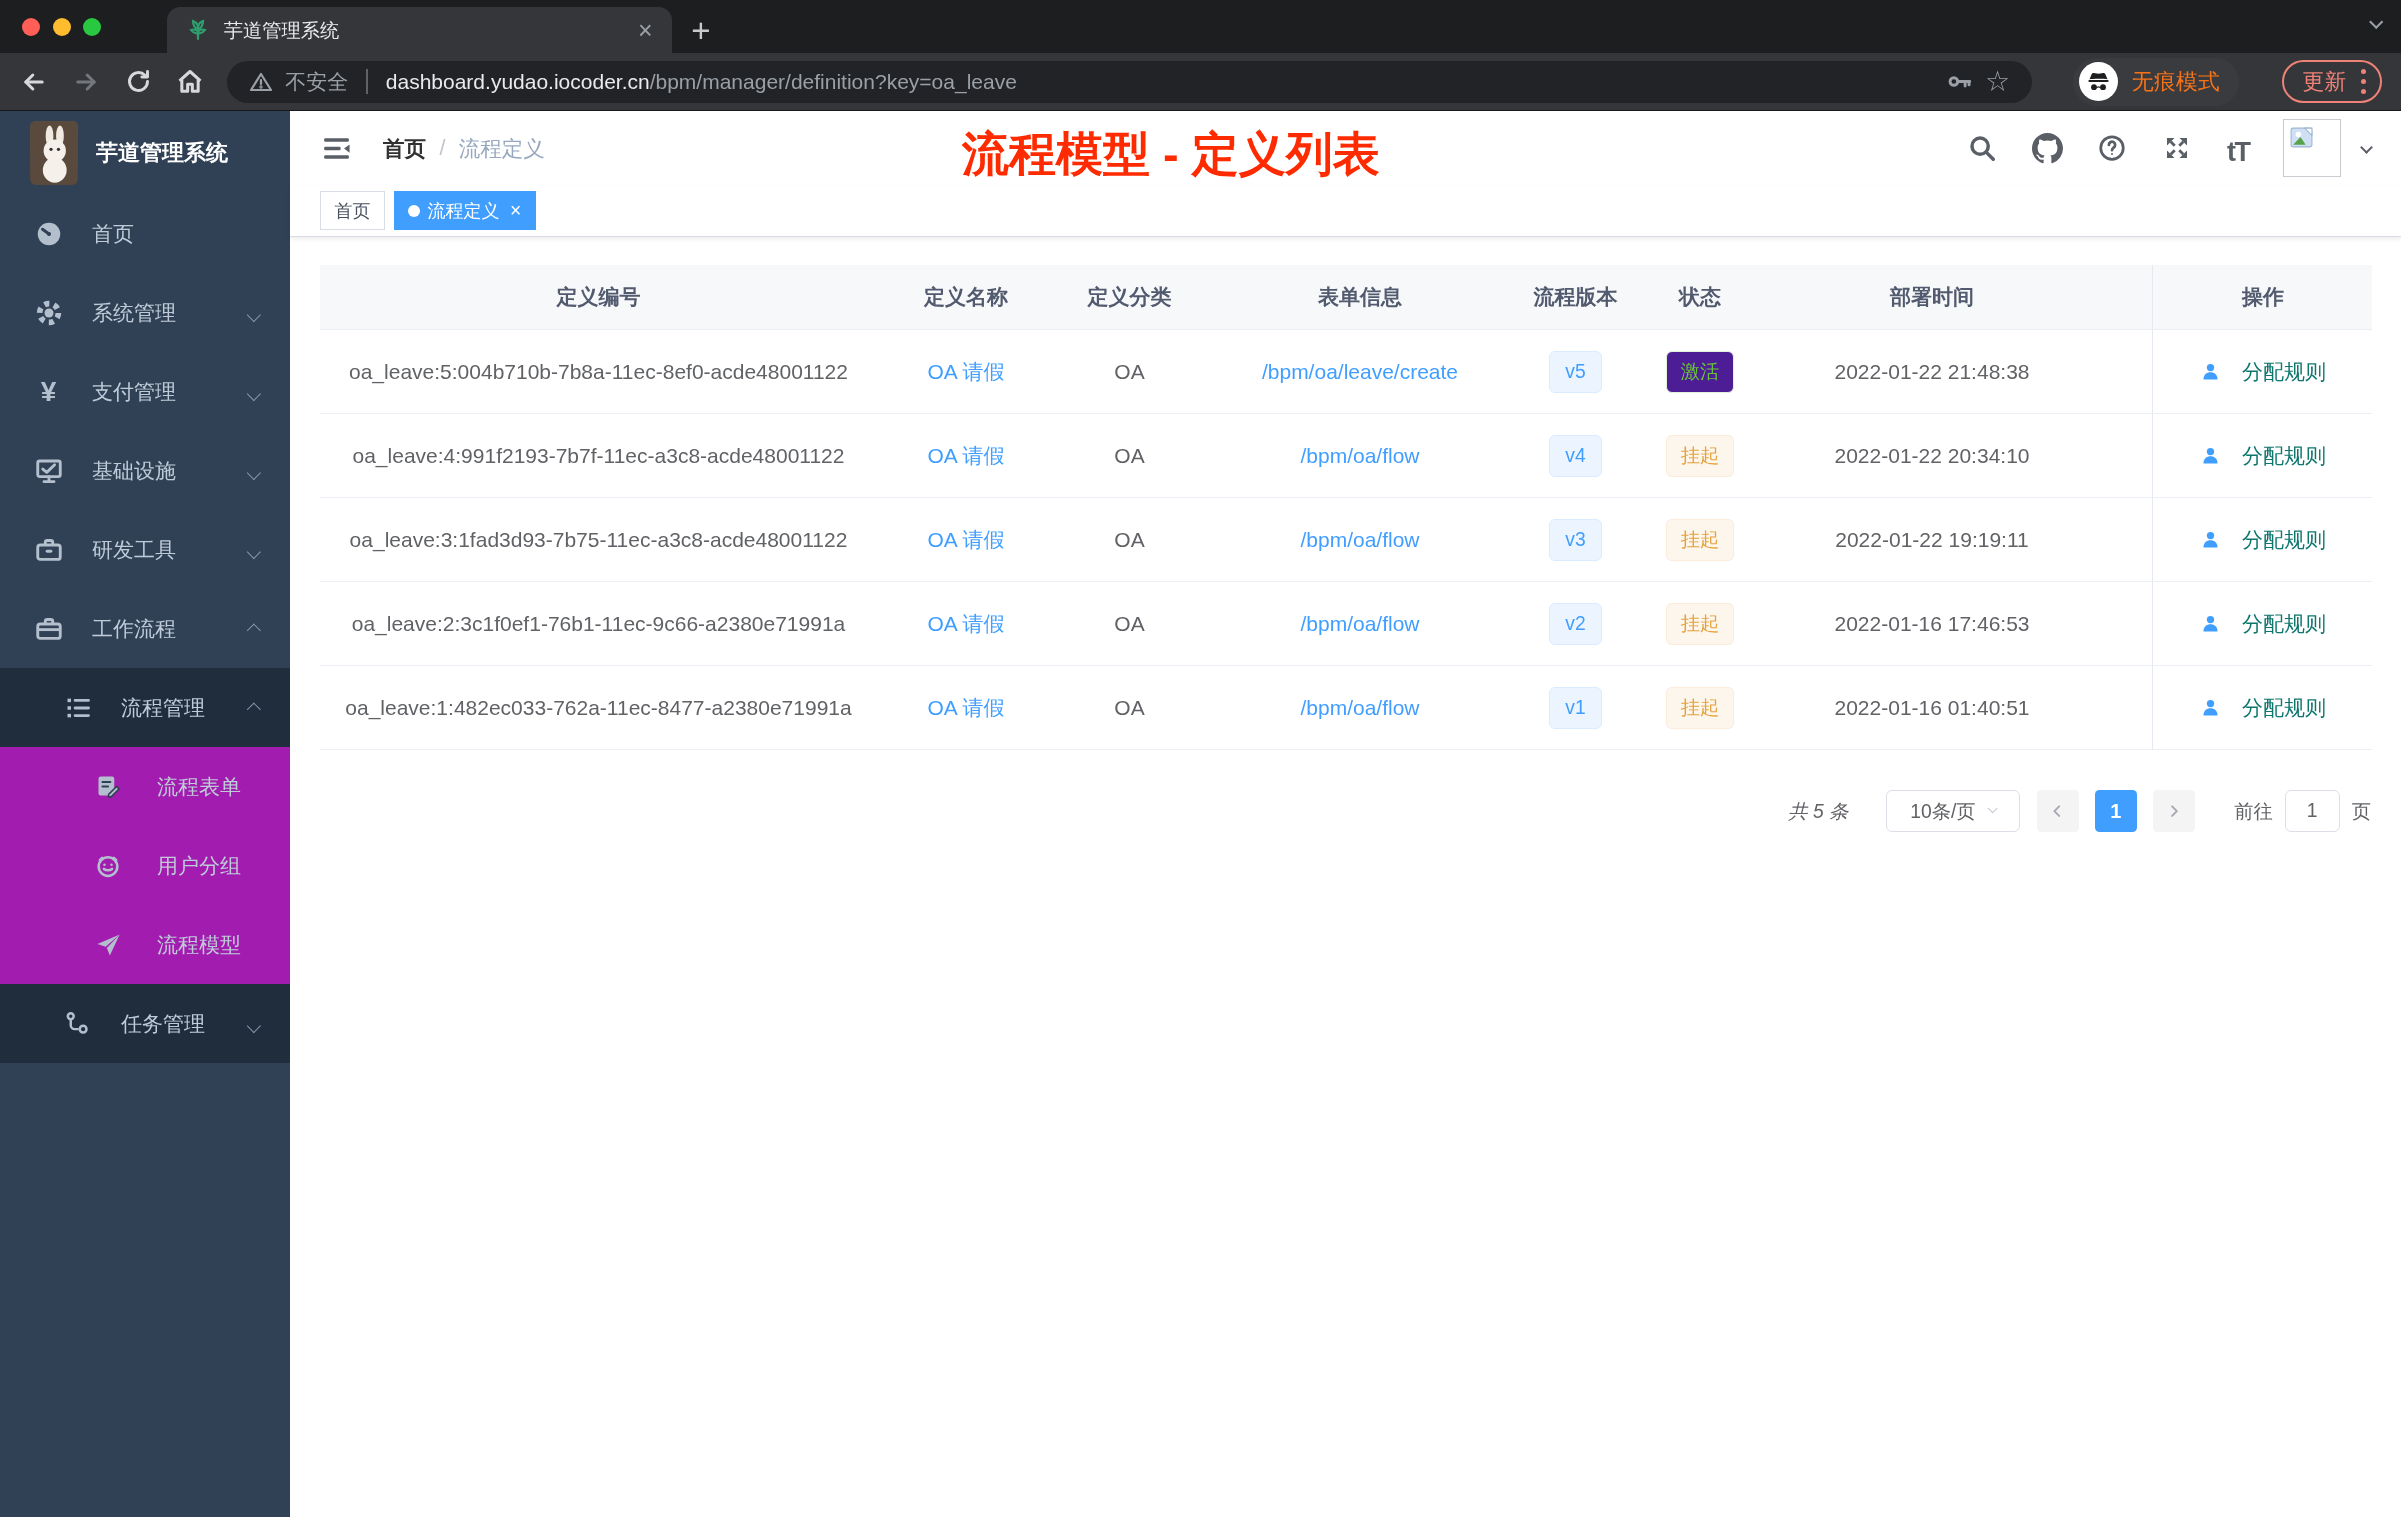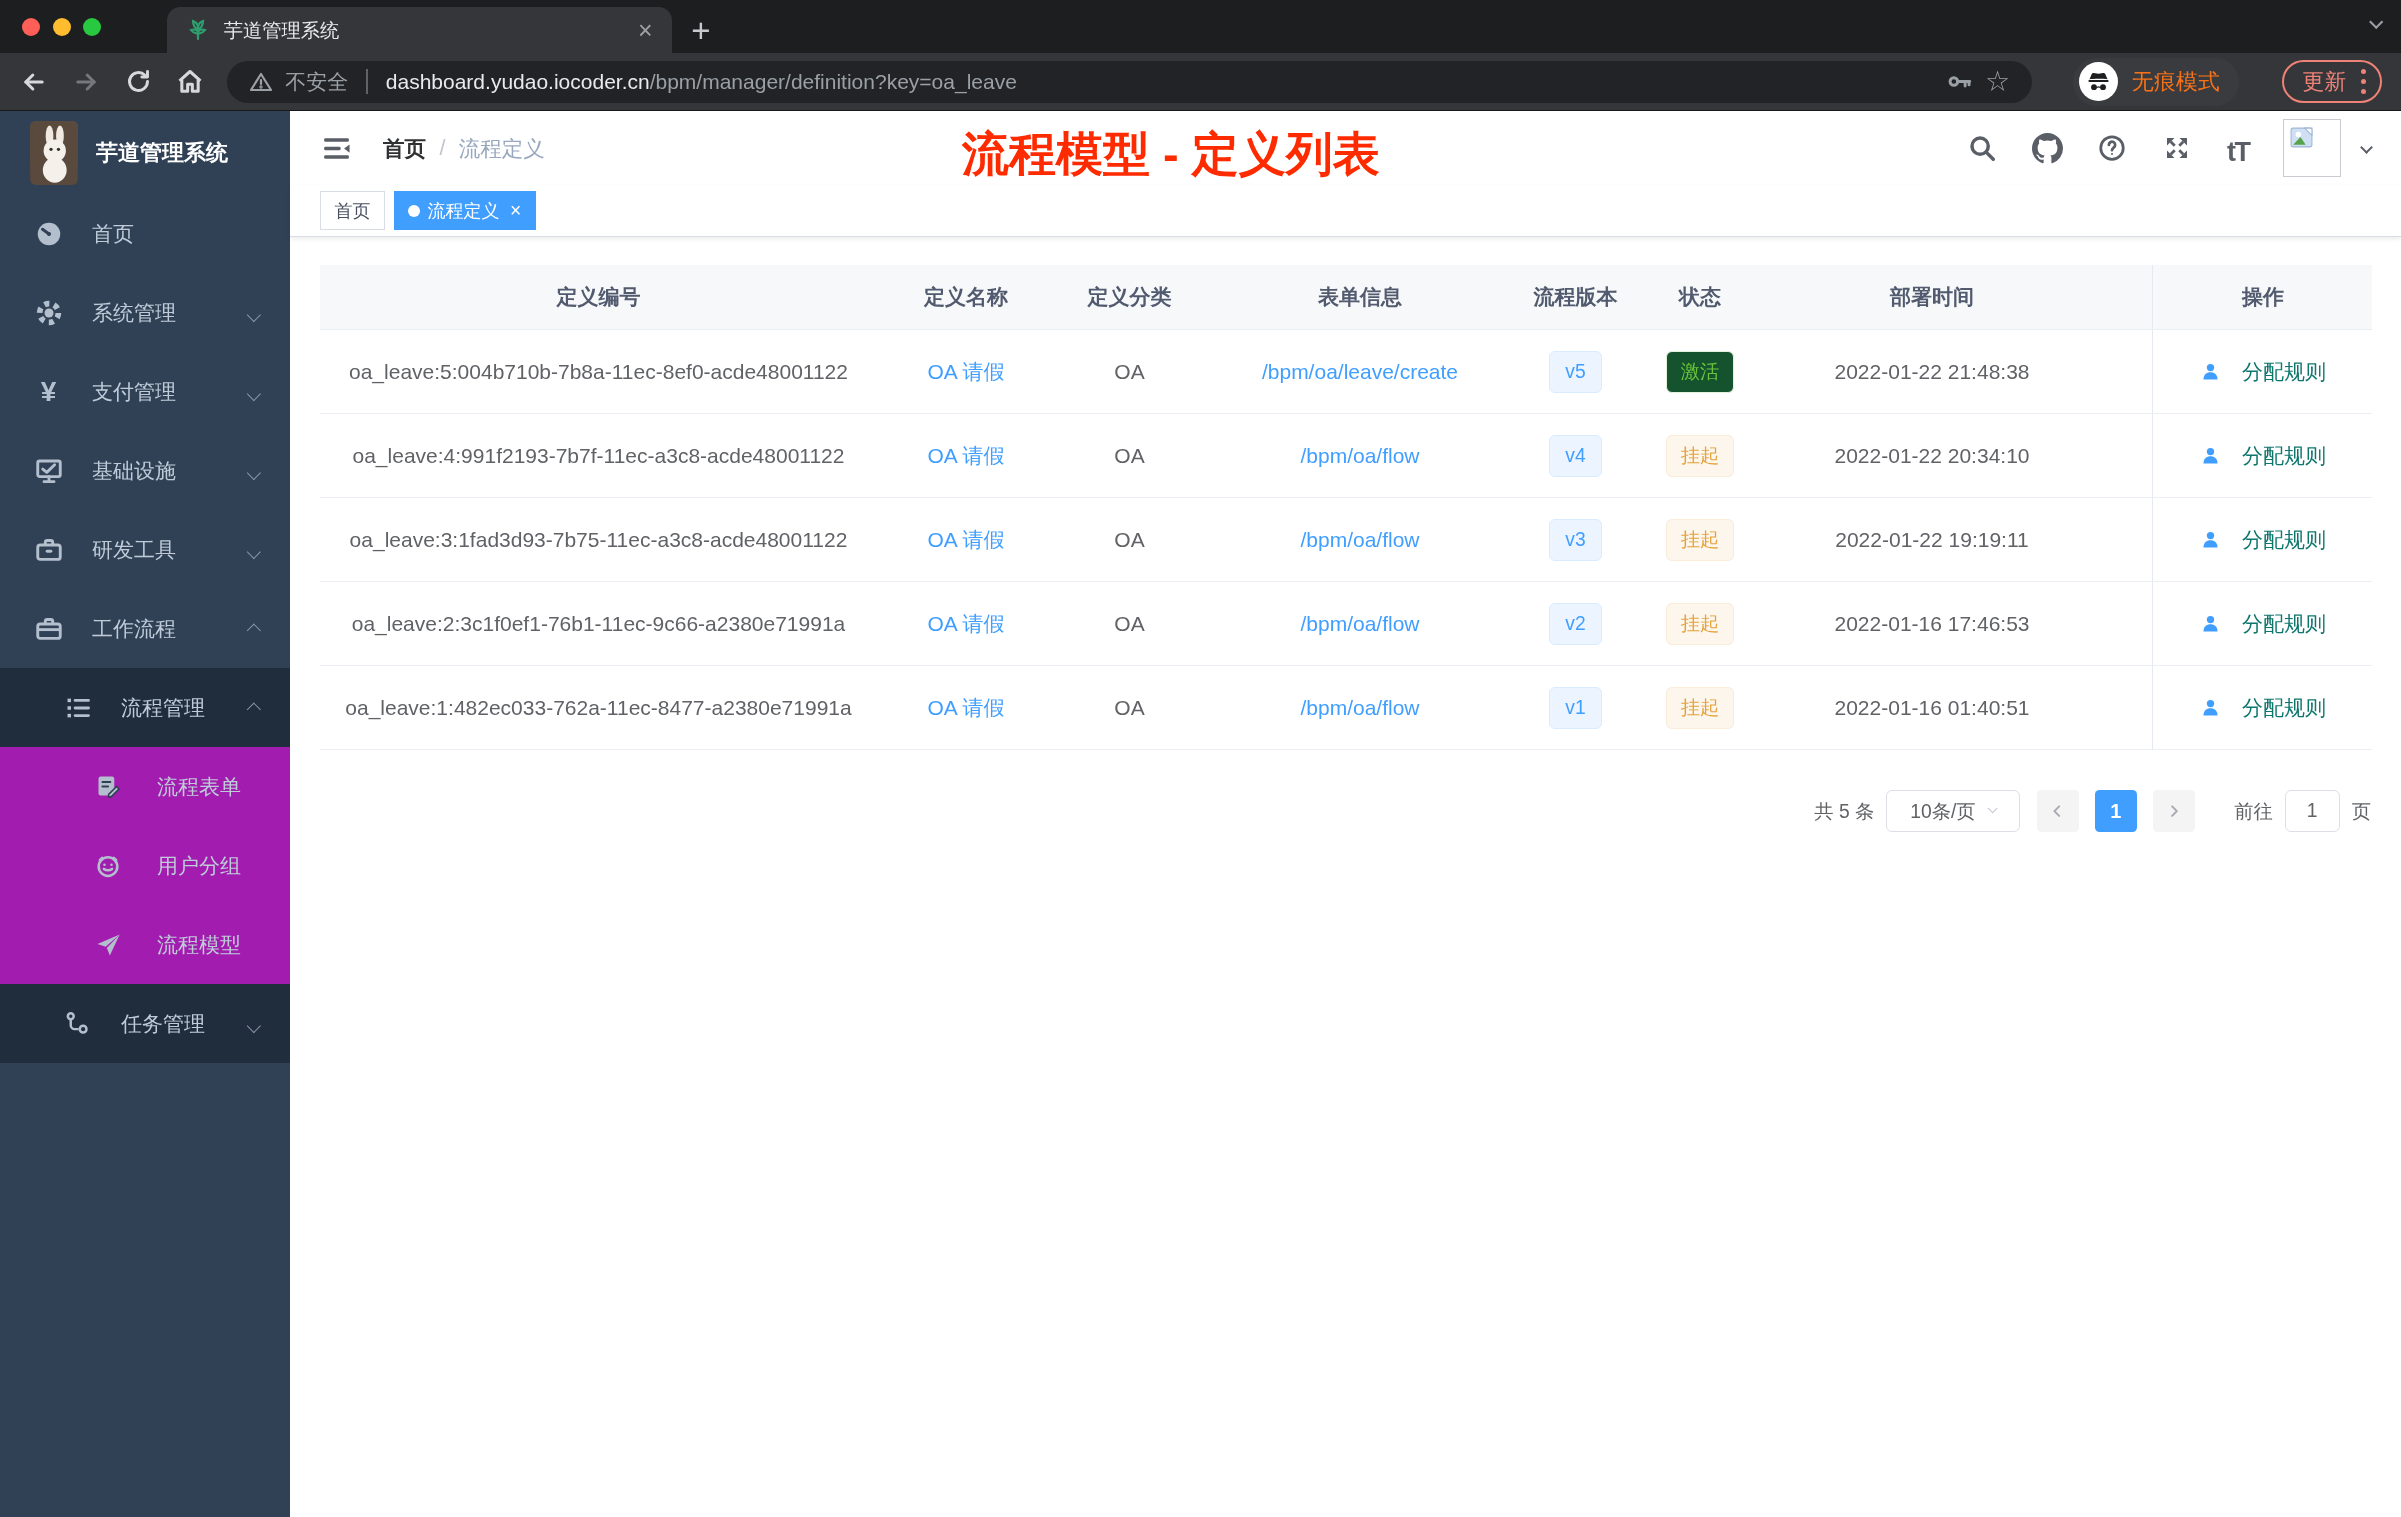--- a/index.html
+++ b/index.html
@@ -75,27 +75,27 @@
 
   
   .dtable { width:2052px; font-size:21px; color:#606266; }
   .trow { display:grid; grid-template-columns:557px 178px 149px 312px 119px 130px 334px 53px 221px; border-bottom:1.5px solid #ebeef5; height:84px; }
   .trow.thead { height:65px; background:#f7f8fa; color:#515a6e; font-weight:700; }
   .tcell { display:flex; align-items:center; justify-content:center; height:100%; text-align:center; }
   .tcell.op { border-left:1.5px solid #e6e9f0; }
   .link { color:#409eff; cursor:pointer; }
   .vtag { background:#ecf5ff; border:1.5px solid #d9ecff; color:#409eff; border-radius:6px; height:42px; padding:0 15px; display:flex; align-items:center; font-size:19.3px; }
   .stag { border-radius:6px; height:42px; padding:0 13.4px; display:flex; align-items:center; font-size:19.3px; }
-  .stag.success { background:#14532d; border:1.5px solid #e1f3d8; color:#67c23a; }
+  .stag.success { background:#4c1d95; border:1.5px solid #e1f3d8; color:#67c23a; }
   .stag.warning { background:#fdf6ec; border:1.5px solid #faecd8; color:#e6a23c; }
   .oplink { display:flex; align-items:center; gap:21px; color:#0f766e; font-size:21px; cursor:pointer; }
 
   
   .pager { margin-top:40px; display:flex; align-items:center; justify-content:flex-end; font-size:19.3px; color:#606266; }
-  .pg-total { margin-right:12px; }
+  .pg-total { margin-right:38px;font-style:italic; }
   .pg-select { width:134px; height:42px; border:1.5px solid #dcdfe6; border-radius:6px; display:flex; align-items:center; justify-content:center; gap:13.4px; color:#606266; }
   .pg-select .chev { width:7.4px; height:7.4px; border-color:#c0c4cc; border-width:1.9px; margin-top:-4.5px; }
   .pg-btn { width:42px; height:42px; background:#f4f4f5; border-radius:4.5px; display:flex; align-items:center; justify-content:center; color:#a8abb2; font-size:22px; margin-left:16.3px; }
   .pg-btn:first-of-type { margin-left:33px; }
   .pg-page { width:42px; height:42px; background:#409eff; color:#fff; border-radius:4.5px; display:flex; align-items:center; justify-content:center; font-weight:700; margin-left:16.3px; font-size:20px; }
   .pg-goto { margin-left:39px; }
   .pg-input { width:55px; height:42px; border:1.5px solid #dcdfe6; border-radius:6px; display:flex; align-items:center; justify-content:center; margin-left:12px; color:#606266; }
   .pg-unit { margin-left:12px; }
 
   svg { display:block; }

